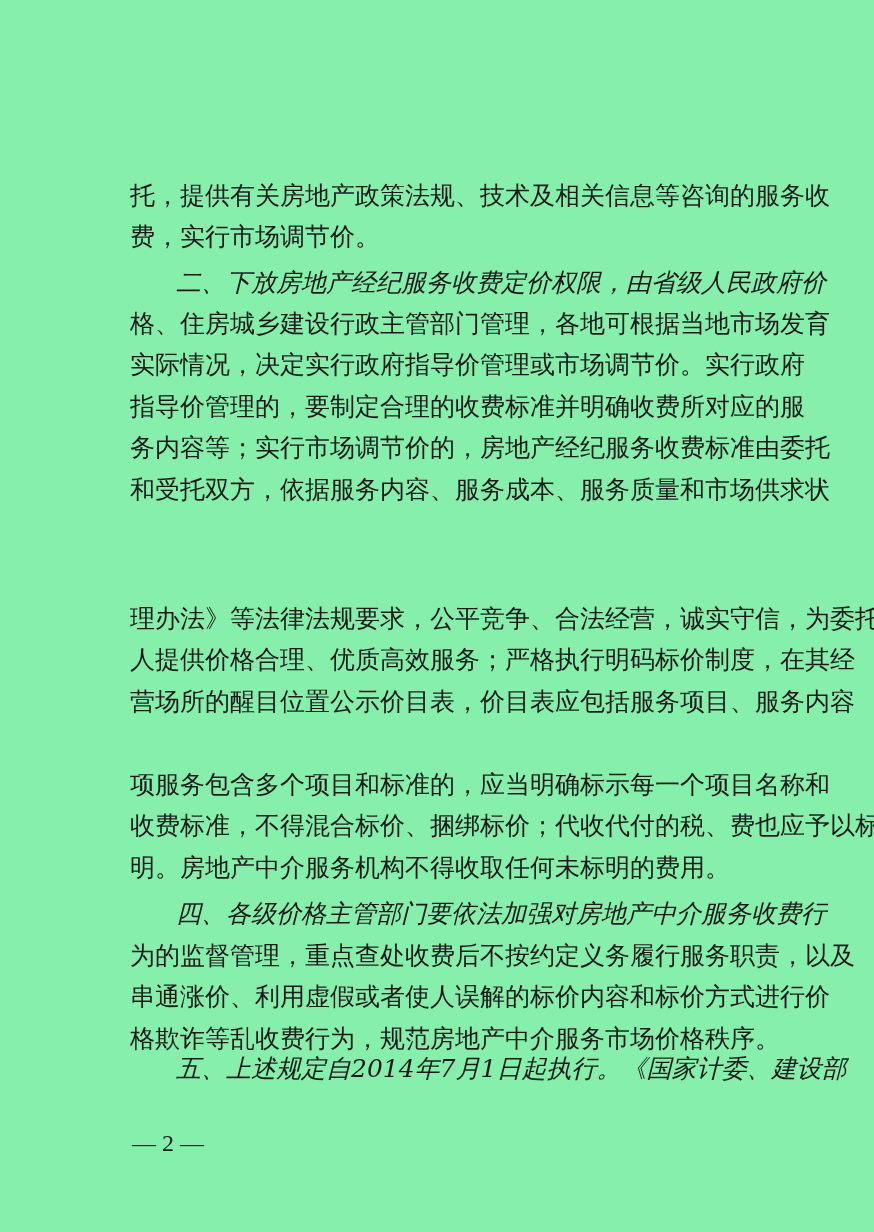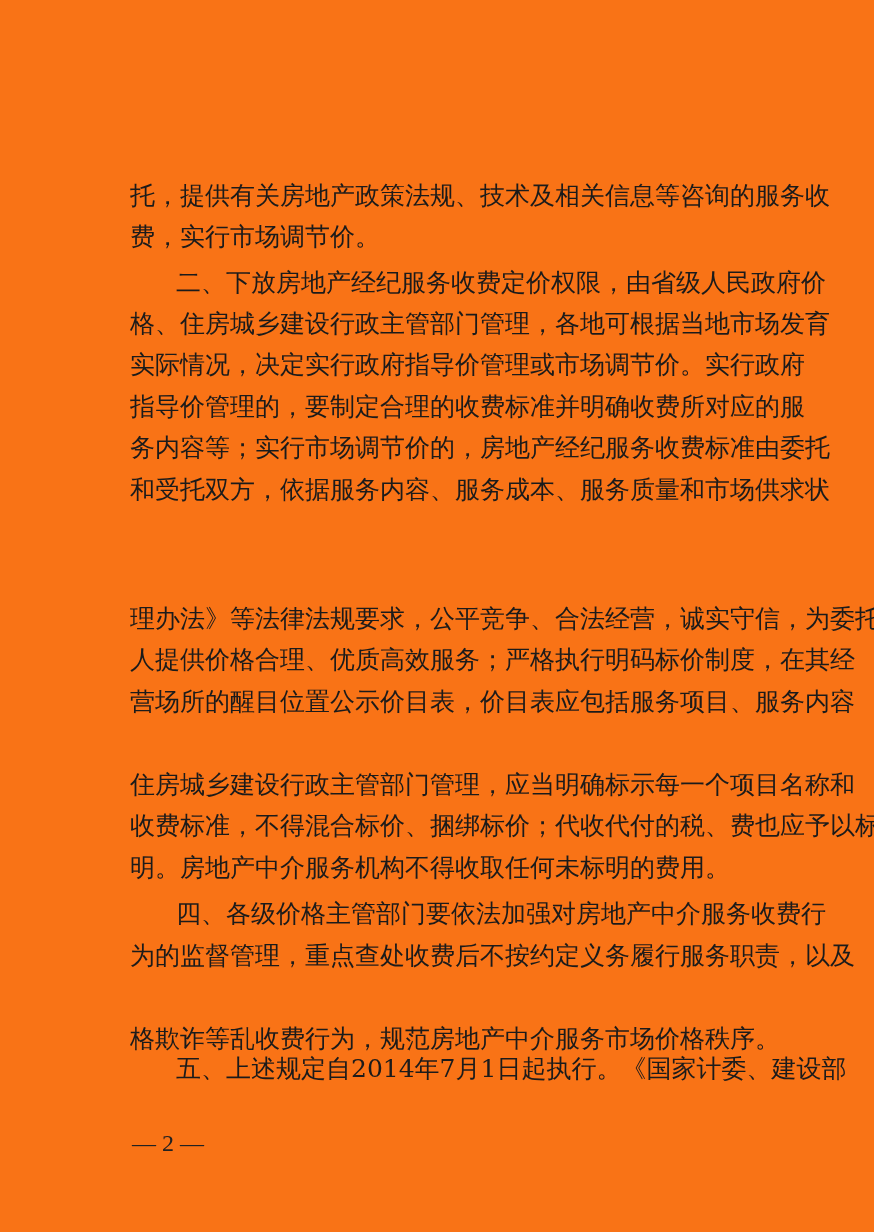--- a/index.html
+++ b/index.html
@@ -1,26 +1,26 @@
 <!DOCTYPE html>
 <html><head>
 <meta charset="utf-8">
 <style>
   html, body { margin: 0; padding: 0; }
   body {
     width: 874px; height: 1232px; background: #fdfdfd; position: relative; overflow: hidden;
     font-family: "DejaVu Serif", "Liberation Serif", serif; color: #1b1b1b;
   }
-  .page { position: absolute; left: 0; top: 0; width: 874px; height: 1232px; background: #f97316; }
+  .page { position: absolute; left: 0; top: 0; width: 874px; height: 1232px; background: #86efac; }
   .line {
     position: absolute; left: 130px; width: 640px; height: 30px; font-size: 25px; line-height: 30px;
     white-space: nowrap; text-align: justify; text-align-last: justify; letter-spacing: 0px;
   }
   .line.last { text-align-last: left; }
-  .line.indent { left: 176px; width: 594px; }
+  .line.indent { left: 176px; width: 594px; font-style: italic; }
   .pagenum {
     position: absolute; left: 132px; top: 1128px; font-size: 24px; line-height: 30px;
     font-family: "Liberation Serif", serif; color: #222;
   }
 </style>
 </head>
 <body>
 
 <div class="page">
   <div class="line" style="top:181px">托，提供有关房地产政策法规、技术及相关信息等咨询的服务收</div>
@@ -29,24 +29,25 @@
   <div class="line indent" style="top:268px">二、下放房地产经纪服务收费定价权限，由省级人民政府价</div>
   <div class="line" style="top:309px">格、住房城乡建设行政主管部门管理，各地可根据当地市场发育</div>
   <div class="line" style="top:350px">实际情况，决定实行政府指导价管理或市场调节价。实行政府</div>
   <div class="line" style="top:392px">指导价管理的，要制定合理的收费标准并明确收费所对应的服</div>
   <div class="line" style="top:433px">务内容等；实行市场调节价的，房地产经纪服务收费标准由委托</div>
   <div class="line" style="top:475px">和受托双方，依据服务内容、服务成本、服务质量和市场供求状</div>
 
   <div class="line" style="top:604px">理办法》等法律法规要求，公平竞争、合法经营，诚实守信，为委托</div>
   <div class="line" style="top:645px">人提供价格合理、优质高效服务；严格执行明码标价制度，在其经</div>
   <div class="line" style="top:687px">营场所的醒目位置公示价目表，价目表应包括服务项目、服务内容</div>
-  <div class="line" style="top:770px">住房城乡建设行政主管部门管理，应当明确标示每一个项目名称和</div>
+  <div class="line" style="top:770px">项服务包含多个项目和标准的，应当明确标示每一个项目名称和</div>
   <div class="line" style="top:811px">收费标准，不得混合标价、捆绑标价；代收代付的税、费也应予以标</div>
   <div class="line last" style="top:853px">明。房地产中介服务机构不得收取任何未标明的费用。</div>
 
   <div class="line indent" style="top:899px">四、各级价格主管部门要依法加强对房地产中介服务收费行</div>
   <div class="line" style="top:941px">为的监督管理，重点查处收费后不按约定义务履行服务职责，以及</div>
+  <div class="line" style="top:982px">串通涨价、利用虚假或者使人误解的标价内容和标价方式进行价</div>
   <div class="line last" style="top:1024px">格欺诈等乱收费行为，规范房地产中介服务市场价格秩序。</div>
 
   <div class="line indent" style="top:1054px">五、上述规定自2014年7月1日起执行。《国家计委、建设部</div>
 
   <div class="pagenum">— 2 —</div>
 </div>
 
 </body></html>

